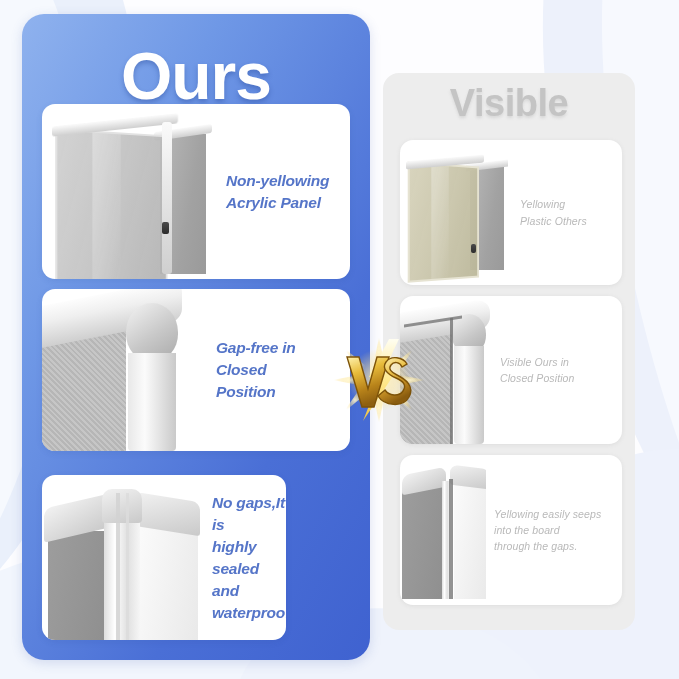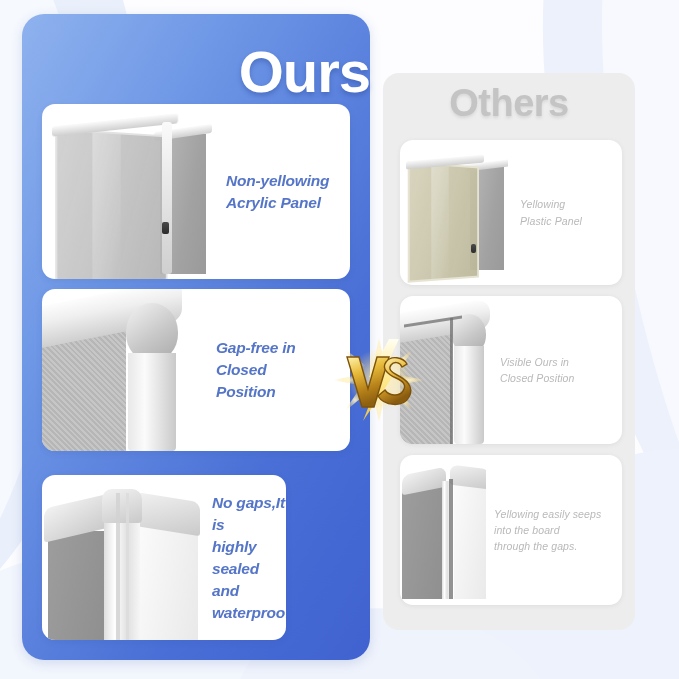--- a/index.html
+++ b/index.html
@@ -31,23 +31,22 @@
     left:22px;top:14px;width:348px;height:646px;
     background:linear-gradient(120deg,#8fb2ee 0%,#6f98e6 28%,#4a6fd6 70%,#3f62d0 100%);
     border-radius:22px;
     box-shadow:0 3px 12px rgba(60,90,170,.18);
   }
   .panel-title{
     position:absolute;width:100%;text-align:center;
     font-weight:bold;letter-spacing:-1px;
   }
   .title-ours{
-    top:24px;font-size:58px;color:#ffffff;
+    top:24px;font-size:66px;color:#ffffff;
     text-shadow:0 3px 5px rgba(30,60,140,.35);
-    text-align:right;
   }
   .title-others{
     top:82px;left:383px;width:252px;font-size:38px;color:#c4c4c4;
     text-shadow:0 2px 3px rgba(150,150,150,.25);
     z-index:3;font-weight:bold;letter-spacing:-.5px;
     font-family:"Liberation Sans", sans-serif;
   }
 
   
   .card{
@@ -137,37 +136,37 @@
     <div class="swoosh sw-tl"></div>
     <div class="swoosh sw-tl2"></div>
     <div class="swoosh sw-tr"></div>
     <div class="swoosh sw-tr2"></div>
     <div class="swoosh sw-br"></div>
     <div class="swoosh sw-bl"></div>
     <div class="swoosh sw-bc"></div>
   </div>
 
   <div class="panel panel-others"></div>
-  <div class="panel-title title-others">Others</div>
+  <div class="panel-title title-others">Visible</div>
 
   <div class="card card-others ot1">
     <div class="photo" style="width:112px">
       <div class="ph">
         <div class="board-body" style="left:70px;top:26px;width:34px;height:104px;"></div>
         <div class="frame-bar" style="left:66px;top:22px;width:42px;height:7px;transform:skewY(-7deg);"></div>
         <div class="door door-yellow" style="left:8px;top:24px;width:70px;height:112px;transform:perspective(220px) rotateY(16deg);">
           <div class="door-shine"></div>
         </div>
         <div class="frame-bar" style="left:6px;top:18px;width:78px;height:8px;transform:skewY(-5deg);border-radius:2px;"></div>
         <div class="lock lock-s" style="left:71px;top:104px;"></div>
       </div>
     </div>
     <div class="cap cap-others">
       <div>Yellowing</div>
-      <div>Plastic Panel</div>
+      <div>Plastic Others</div>
     </div>
   </div>
 
   <div class="card card-others ot2">
     <div class="photo" style="width:92px">
       <div class="ph">
         <div class="felt" style="left:0;top:30px;width:52px;height:118px;"></div>
         <div class="rail-top" style="left:-6px;top:10px;width:96px;height:30px;transform:skewY(-9deg);"></div>
         <div class="corner-knob" style="left:52px;top:18px;width:34px;height:40px;"></div>
         <div class="rail-side" style="left:54px;top:50px;width:30px;height:98px;"></div>

